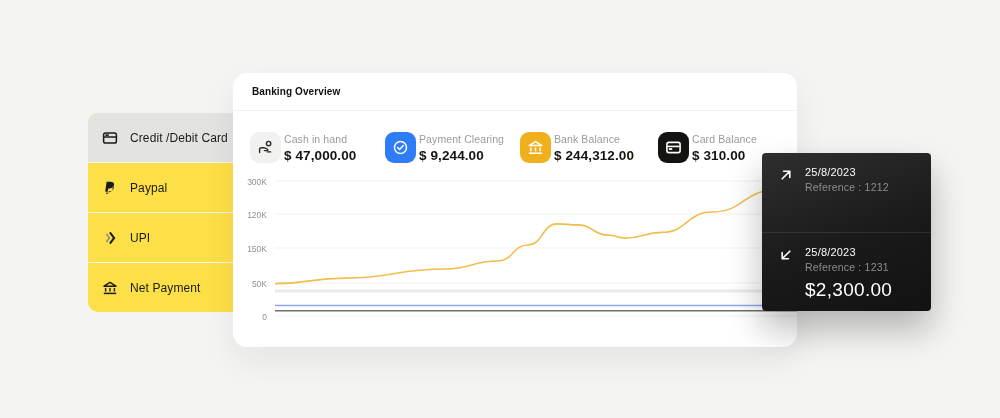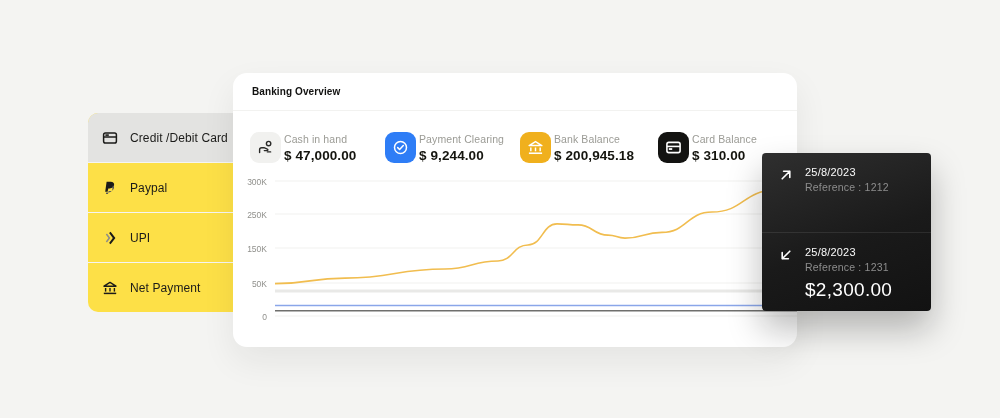--- a/index.html
+++ b/index.html
@@ -129,42 +129,42 @@
         <svg width="17" height="17" viewBox="0 0 16 16">
             <path d="M2 6.2 8 2.4l6 3.8z" fill="none" stroke="#ffffff" stroke-width="1.4" stroke-linejoin="round"></path>
             <line x1="3.6" y1="8" x2="3.6" y2="11.6" stroke="#ffffff" stroke-width="1.4"></line>
             <line x1="8" y1="8" x2="8" y2="11.6" stroke="#ffffff" stroke-width="1.4"></line>
             <line x1="12.4" y1="8" x2="12.4" y2="11.6" stroke="#ffffff" stroke-width="1.4"></line>
             <line x1="1.8" y1="13.4" x2="14.2" y2="13.4" stroke="#ffffff" stroke-width="1.5"></line>
           </svg>
       </span>
       <span>
         <div class="stat-label">Bank Balance</div>
-        <div class="stat-value">$ 200,945.18</div>
+        <div class="stat-value">$ 244,312.00</div>
       </span>
     </div>
 
     <div class="stat" style="left:425px">
       <span class="stat-icon" style="background: rgb(19, 19, 17);">
         <svg width="17" height="17" viewBox="0 0 16 16">
             <rect x="1.8" y="3.2" width="12.4" height="9.6" rx="1.8" fill="none" stroke="#ffffff" stroke-width="1.5"></rect>
             <line x1="1.8" y1="7" x2="14.2" y2="7" stroke="#ffffff" stroke-width="1.5"></line>
             <rect x="3.6" y="8.6" width="3.2" height="1.7" fill="#ffffff"></rect>
           </svg>
       </span>
       <span>
         <div class="stat-label">Card Balance</div>
         <div class="stat-value">$ 310.00</div>
       </span>
     </div>
 
     <div class="chart-wrap">
       <div class="yaxis">
           <div class="ytick" style="top: 0.5px;">300K</div>
-          <div class="ytick" style="top: 33.5px;">250K</div>
+          <div class="ytick" style="top: 33.5px;">120K</div>
           <div class="ytick" style="top: 67.5px;">150K</div>
           <div class="ytick" style="top: 102.5px;">50K</div>
           <div class="ytick" style="top: 135.5px;">0</div>
         </div>
       <svg class="chart-svg" width="522" height="145" viewBox="0 0 522 145">
           <line x1="0" x2="522" y1="5" y2="5" stroke="#f1f1ef" stroke-width="1"></line>
           <line x1="0" x2="522" y1="38" y2="38" stroke="#f1f1ef" stroke-width="1"></line>
           <line x1="0" x2="522" y1="72" y2="72" stroke="#f1f1ef" stroke-width="1"></line>
           <line x1="0" x2="522" y1="107" y2="107" stroke="#f1f1ef" stroke-width="1"></line>
           <line x1="0" x2="522" y1="140" y2="140" stroke="#f1f1ef" stroke-width="1"></line>

